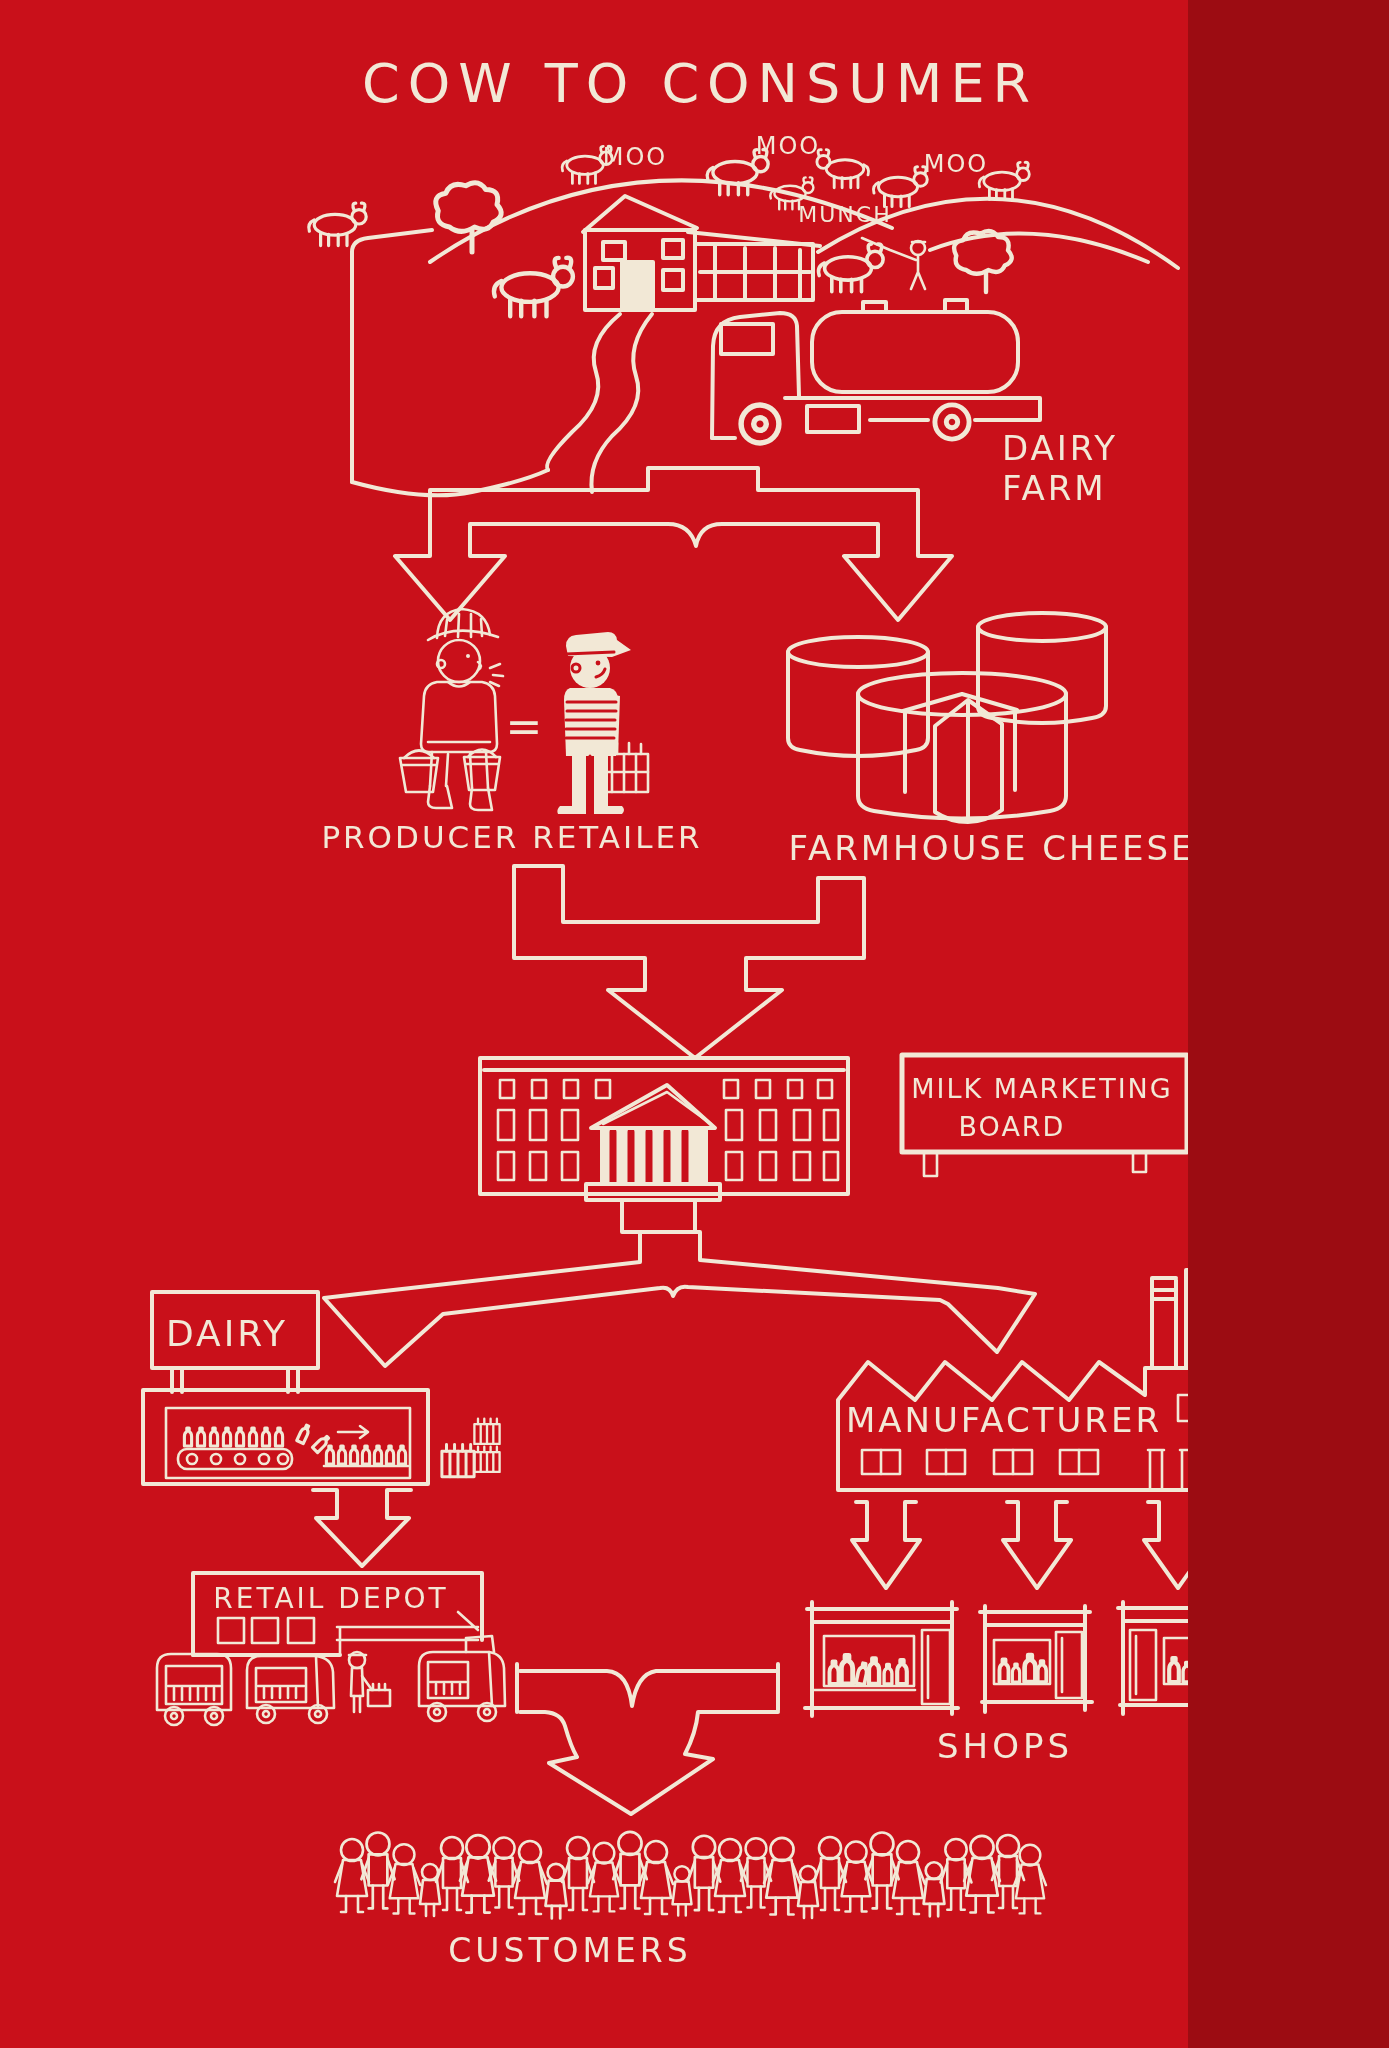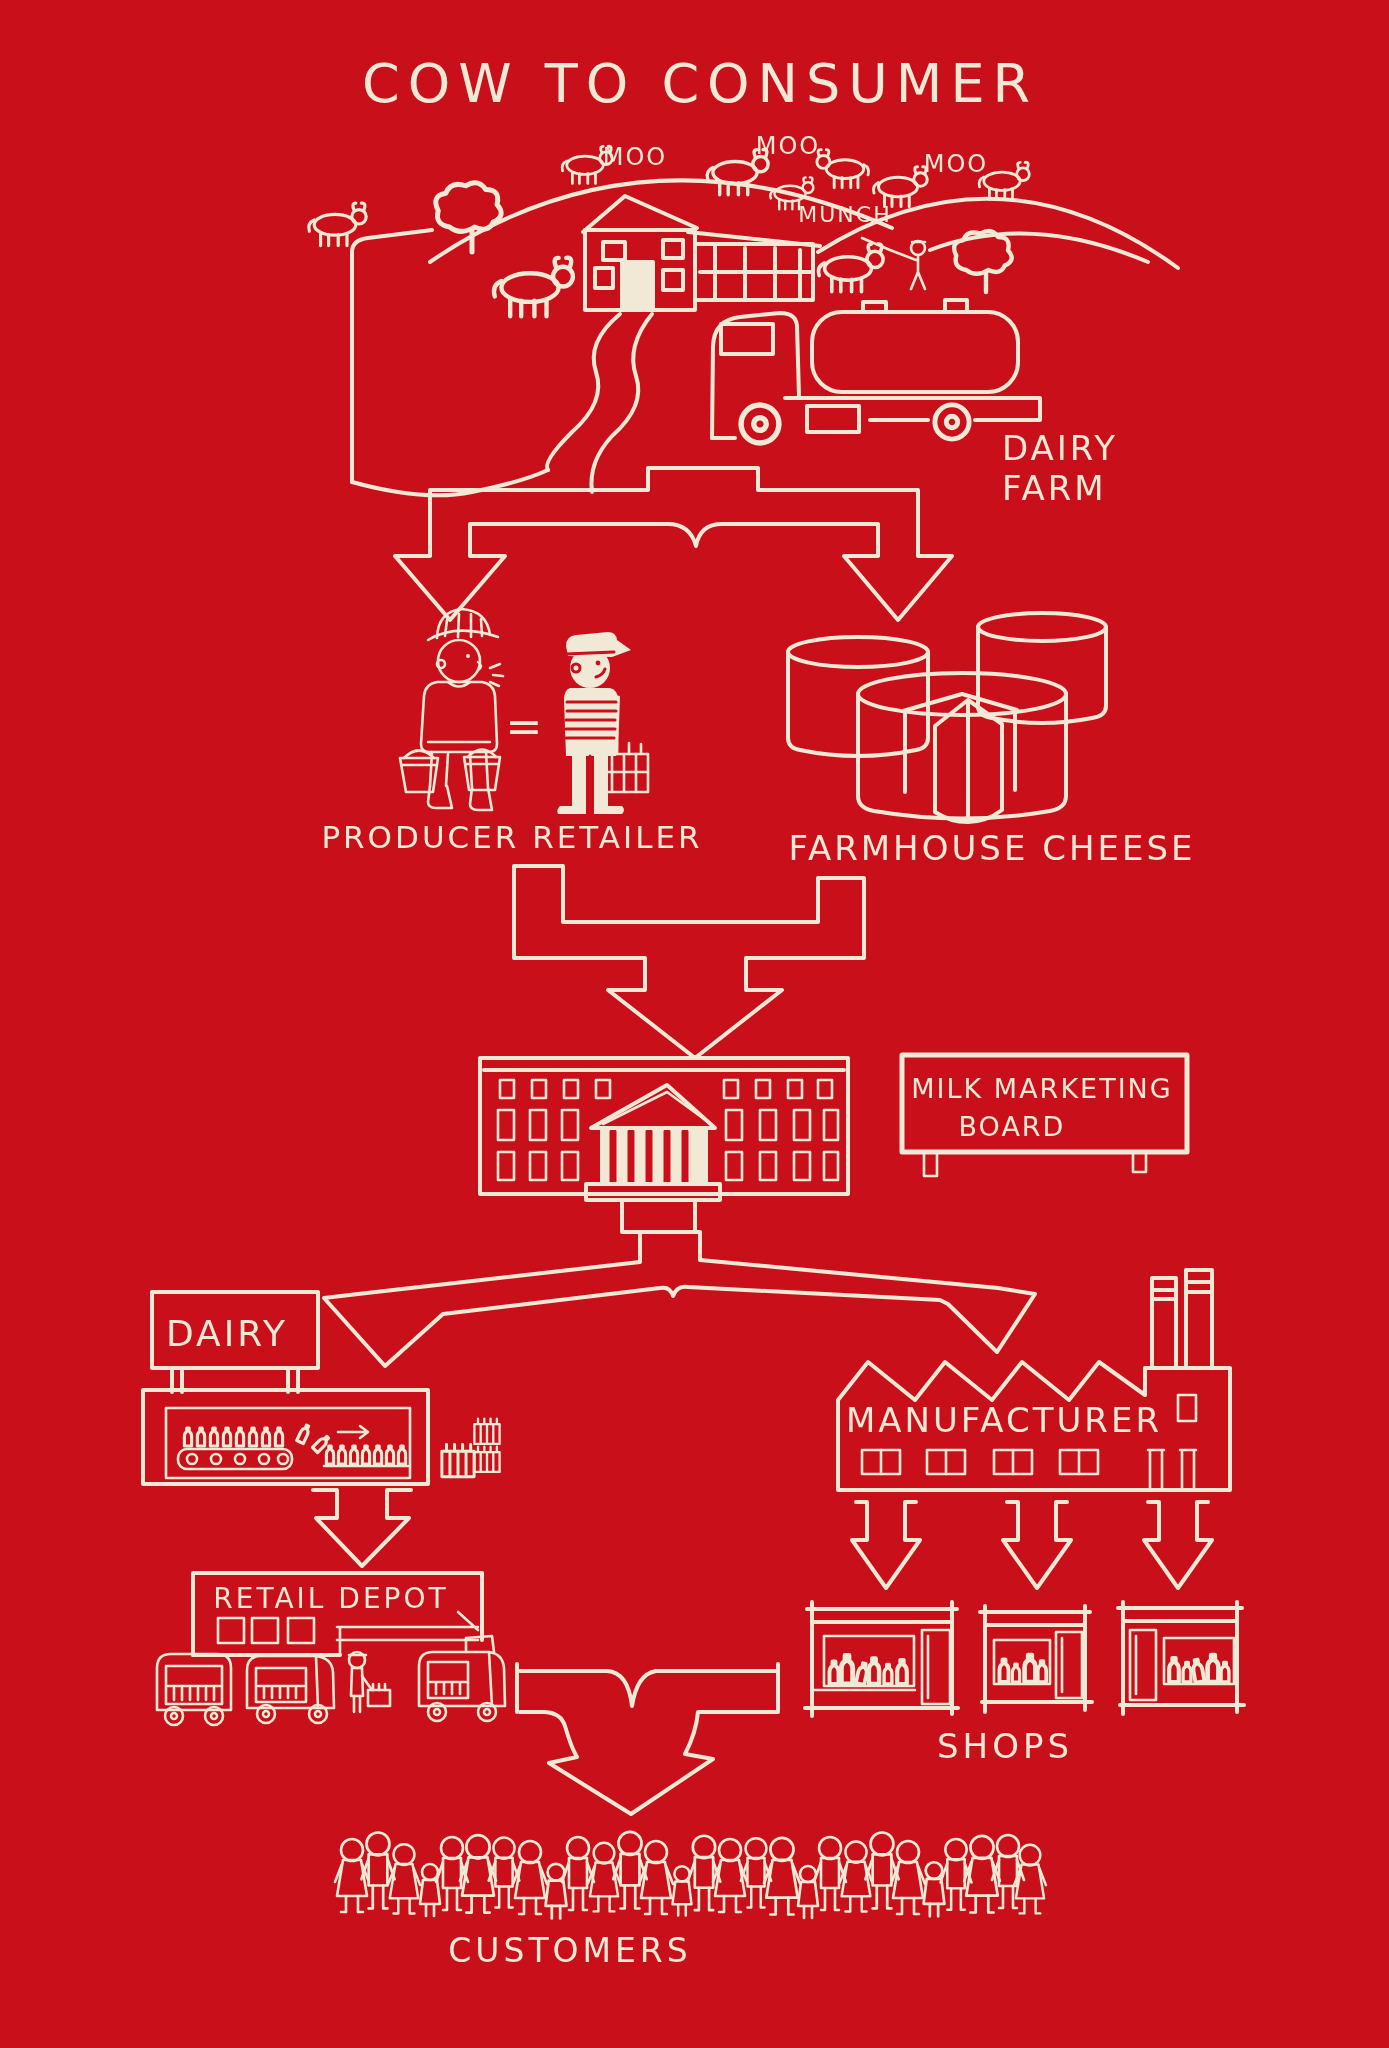--- a/index.html
+++ b/index.html
@@ -1,17 +1,17 @@
 <!DOCTYPE html>
 <html><head>
 <meta charset="utf-8">
 <style>
   html,body{margin:0;padding:0;background:#9c0c12;}
   .page{
-    position:relative;width:1389px;height:2048px;background:#0f766e;
+    position:relative;width:1188px;height:2048px;background:#0f766e;
     overflow:hidden;box-shadow:inset 0 0 90px rgba(60,0,0,.35);
     font-family:"DejaVu Sans",sans-serif;
   }
   svg{display:block}
   .s{fill:none;stroke:#f2e8d6;stroke-width:4;stroke-linecap:round;stroke-linejoin:round}
   .s3{fill:none;stroke:#f2e8d6;stroke-width:2.6;stroke-linecap:round;stroke-linejoin:round}
   .s5{fill:none;stroke:#f2e8d6;stroke-width:5;stroke-linecap:round;stroke-linejoin:round}
   .fillink{fill:#f2e8d6;stroke:none}
   .bg{fill:none;stroke:#c9101a;stroke-width:3;stroke-linecap:round;stroke-linejoin:round}
   .bg6{fill:none;stroke:#c9101a;stroke-width:7;stroke-linecap:round;stroke-linejoin:round}

